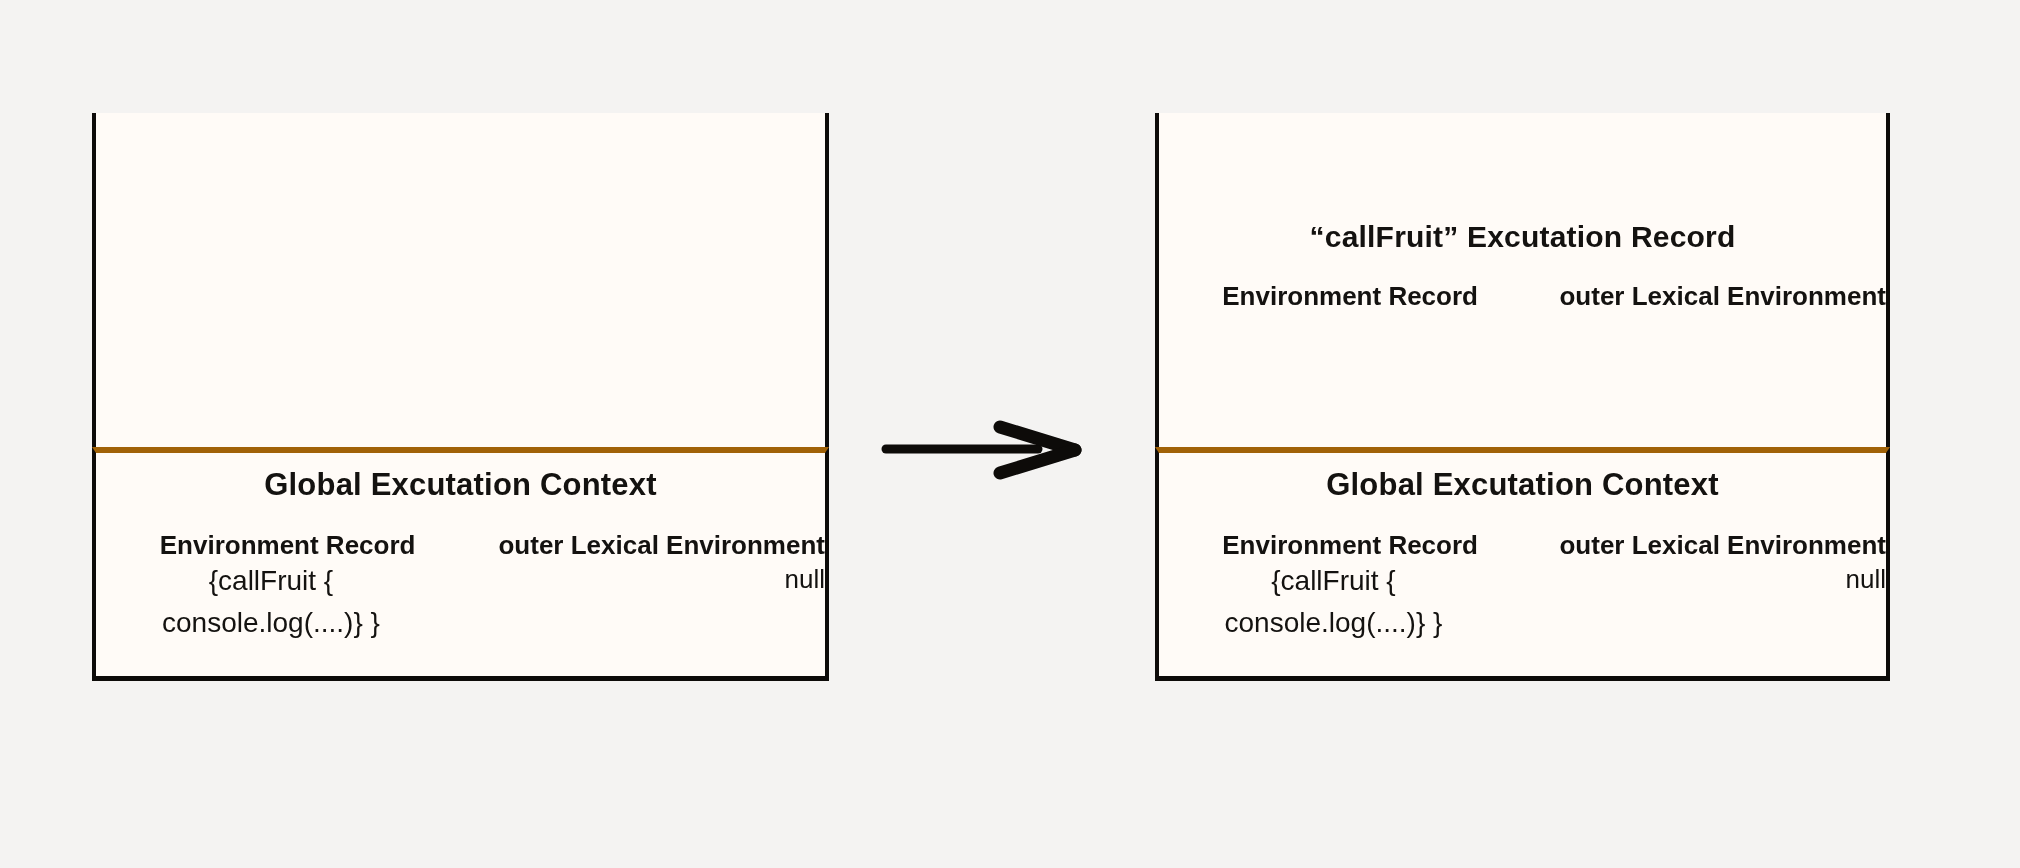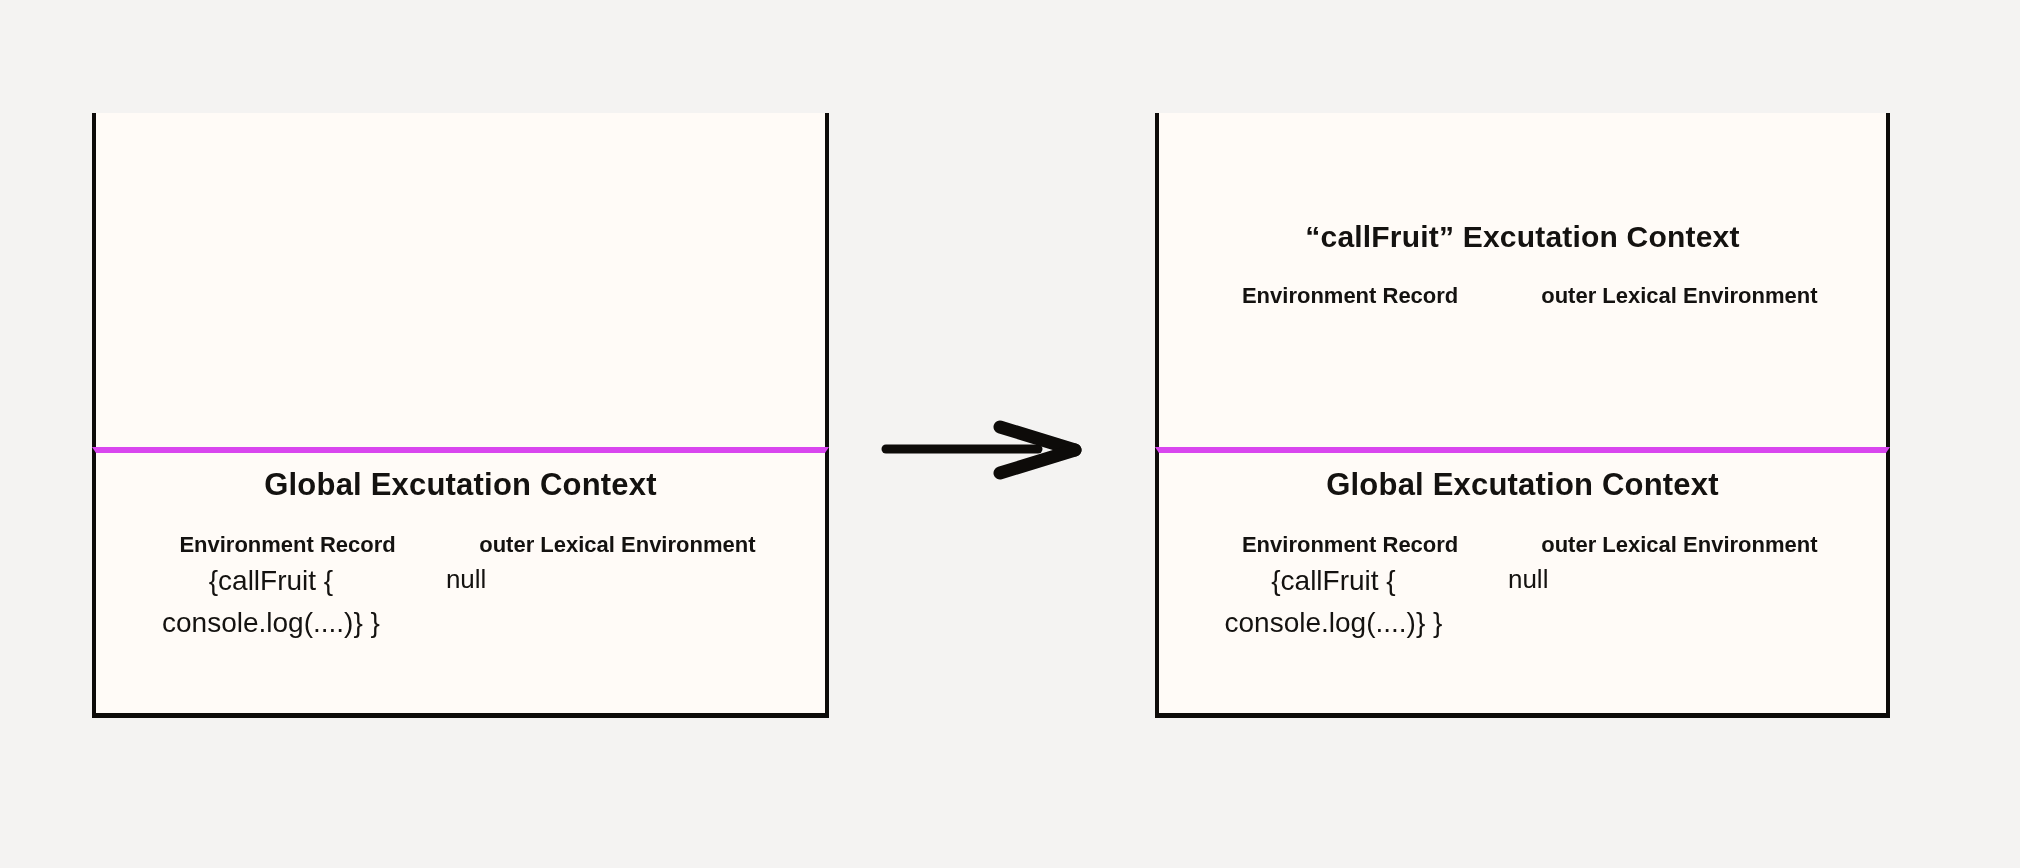--- a/index.html
+++ b/index.html
@@ -31,46 +31,46 @@
     background: #fffbf7;
     border-left: 4px solid #0d0b09;
     border-right: 4px solid #0d0b09;
   }
   .frame-top {
     height: 334px;
     border-top: none;
     border-bottom: none;
   }
   .frame-bottom {
-    height: 271px;
-    border-top: 6px solid #d946ef;
+    height: 234px;
+    border-top: 6px solid #a16207;
     border-bottom: 5px solid #0d0b09;
   }
 
   .ec-title {
     text-align: center;
     font-weight: bold;
     font-size: 31px;
     line-height: 36px;
     letter-spacing: 0.2px;
   }
   .frame-top .ec-title { margin-top: 106px; font-size: 30px; }
   .frame-bottom .ec-title { margin-top: 14px; }
 
   .ec-cols, .ec-vals {
     display: flex;
     width: 100%;
   }
   .frame-top .ec-cols { margin-top: 26px; }
   .frame-bottom .ec-cols { margin-top: 27px; }
   .col-left  { width: 48%; text-align: center; }
-  .col-right { width: 52%; text-align: left; }
+  .col-right { width: 52%; text-align: right; }
   .ec-col-header {
     font-weight: bold;
-    font-size: 22px;
+    font-size: 26px;
     line-height: 30px;
     padding-left: 32px;
   }
   .ec-vals { }
   .ec-code {
     font-size: 28px;
     line-height: 42px;
     font-weight: normal;
   }
   .ec-null {
@@ -114,21 +114,21 @@
   <div class="arrow-wrap">
     <svg width="220" height="100" viewBox="0 0 220 100">
       <line x1="16" y1="49" x2="168" y2="49" stroke="#0d0b09" stroke-width="9" stroke-linecap="round"></line>
       <line x1="130" y1="27" x2="205" y2="50" stroke="#0d0b09" stroke-width="13" stroke-linecap="round"></line>
       <line x1="130" y1="73" x2="205" y2="50" stroke="#0d0b09" stroke-width="13" stroke-linecap="round"></line>
     </svg>
   </div>
 
   <div class="stack stack-right">
     <div class="frame frame-top">
-      <div class="ec-title">“callFruit” Excutation Context</div>
+      <div class="ec-title">“callFruit” Excutation Record</div>
       <div class="ec-cols">
         <div class="col-left ec-col-header">Environment Record</div>
         <div class="col-right ec-col-header">outer Lexical Environment</div>
       </div>
     </div>
     <div class="frame frame-bottom">
       <div class="ec-title">Global Excutation Context</div>
       <div class="ec-cols">
         <div class="col-left ec-col-header">Environment Record</div>
         <div class="col-right ec-col-header">outer Lexical Environment</div>

